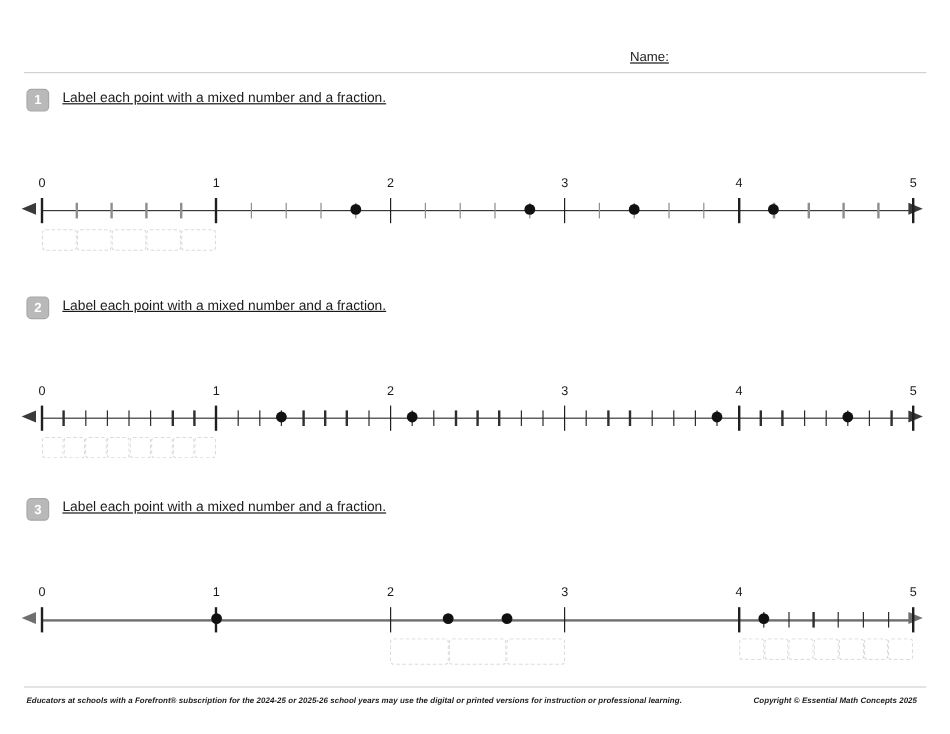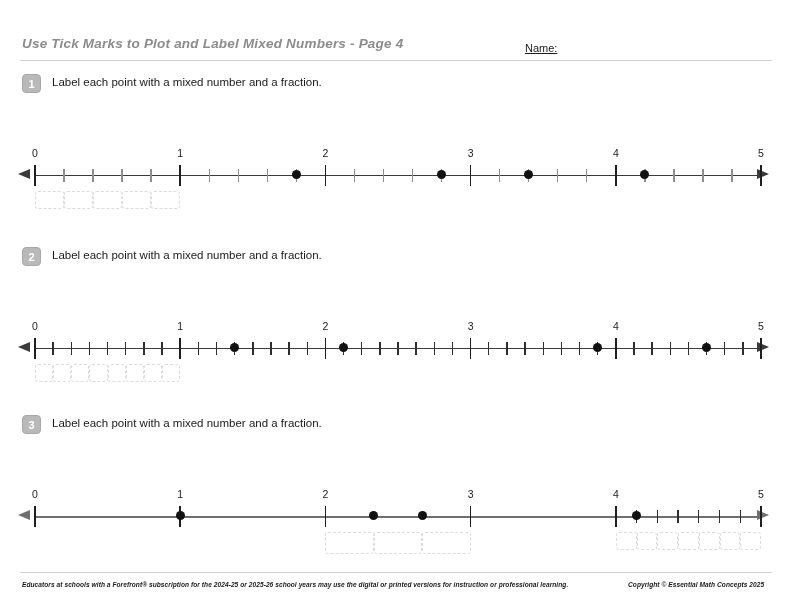--- a/index.html
+++ b/index.html
@@ -42,21 +42,21 @@
   .badge {
     position: absolute; left: 22px; top: 0;
     width: 19px; height: 19px;
     border: 1px solid #a8a8a8; border-radius: 4px;
     background: #b9b9b9;
     color: #ffffff; font-size: 11px; font-weight: bold;
     text-align: center; line-height: 18px;
   }
   .prompt {
     position: absolute; left: 52px; top: 2px;
-    font-size: 11.5px; color: #1a1a1a; white-space: nowrap;
+    font-size: 11.5px; color: #1a1a1a; white-space: nowrap; text-decoration: underline;
   }
 
   
   .nline { position: absolute; left: 0; width: 792px; height: 70px; }
   .axis {
     position: absolute; left: 35px; top: 30px;
     width: 726px; height: 0;
     border-top: 1.6px solid #3a3a3a;
   }
   .axis.thin { border-top-color: #6f6f6f; border-top-width: 2px; }
@@ -115,21 +115,20 @@
     position: absolute; left: 628px; top: 581px;
     font-size: 6.6px; font-style: italic; font-weight: bold;
     color: #1a1a1a; white-space: nowrap; letter-spacing: .05px;
   }
 </style>
 </head>
 <body>
 
 <div id="page">
 
-  <div class="hdr-sub">Use Tick Marks to Plot and Label Mixed Numbers - Page 4</div>
   <div class="hdr-name">Name:</div>
   <div class="hdr-rule"></div>
 
   <div id="content">
       <div class="prob" style="top: 74px;">
         <div class="badge">1</div>
         <div class="prompt">Label each point with a mixed number and a fraction.</div>
       </div>
       <div class="prob" style="top: 247px;">
         <div class="badge">2</div>

